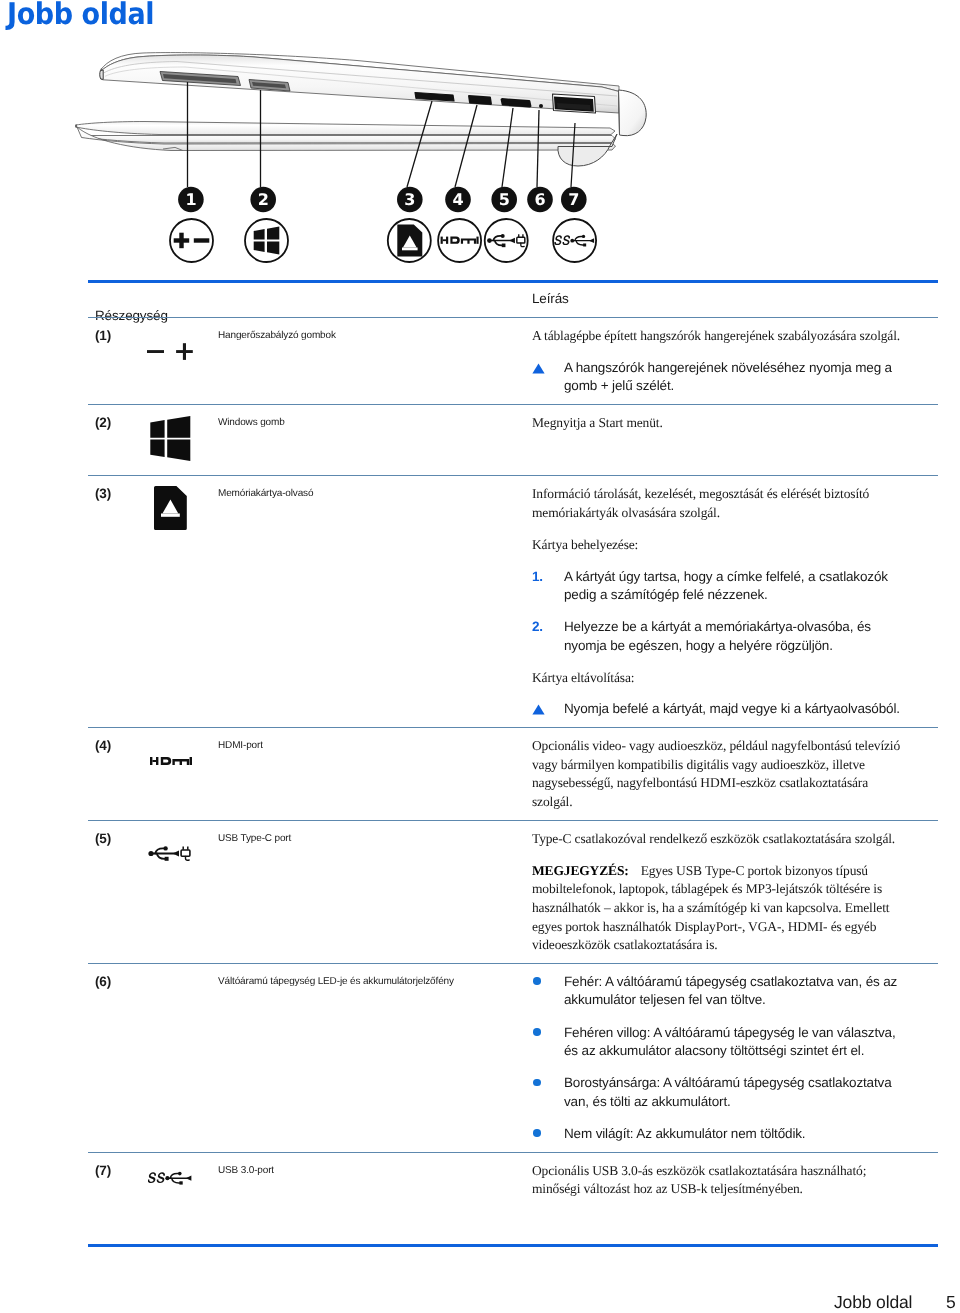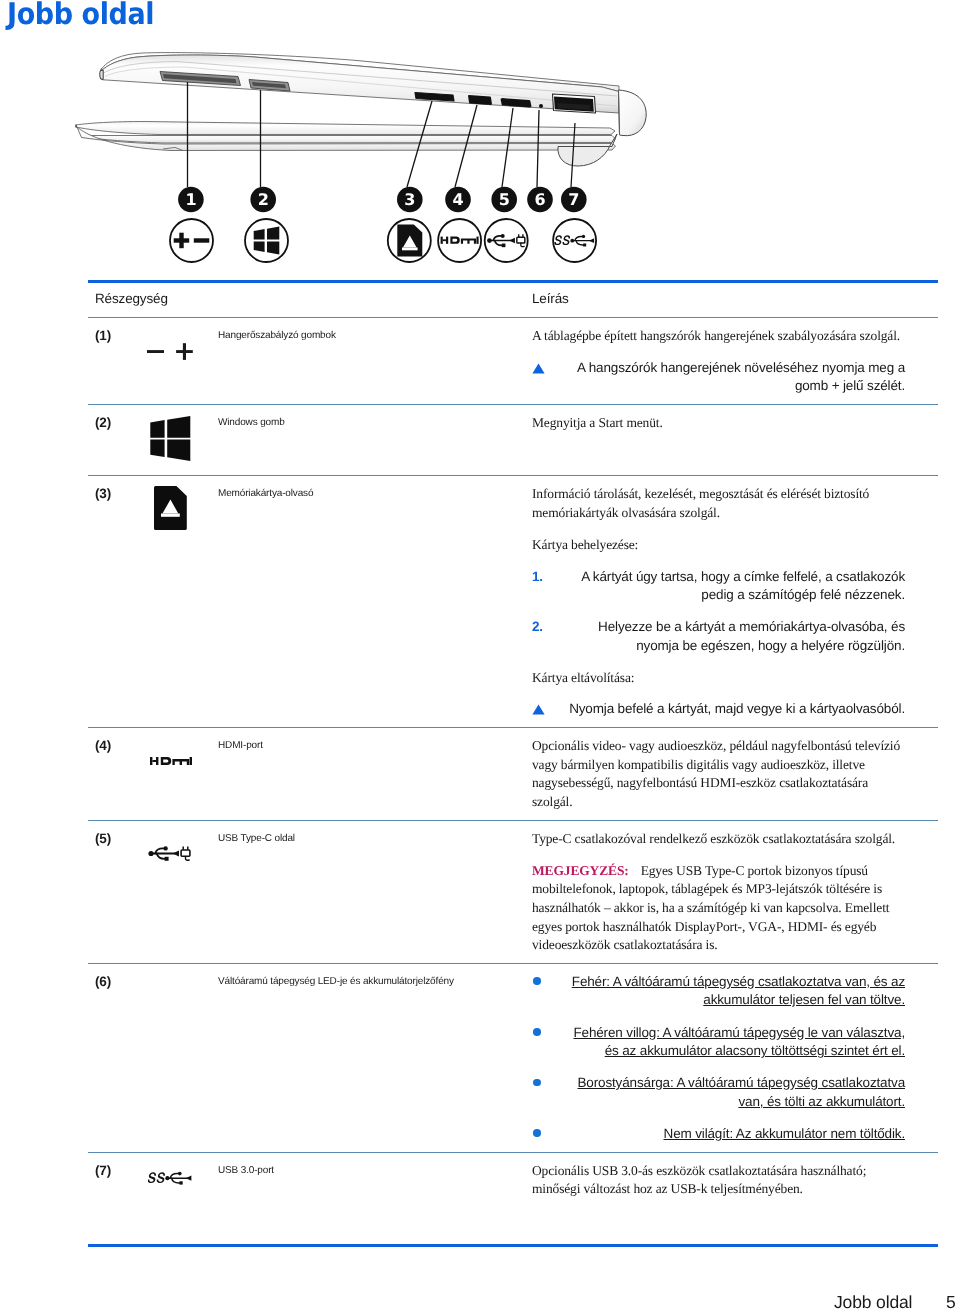--- a/index.html
+++ b/index.html
@@ -12,21 +12,21 @@
   .page-title{position:absolute;left:7px;top:-3px;font-size:30px;font-weight:bold;
       color:#0a62dd;letter-spacing:-0.4px;
       font-family:"DejaVu Sans Condensed","Liberation Sans",sans-serif;}
 
   .illus{position:absolute;left:57px;top:42px;width:600px;height:235px;}
 
   .rule-top{position:absolute;left:88px;top:280px;width:850px;height:3px;background:#0f62dd;}
   .rule-bot{position:absolute;left:88px;top:1244px;width:850px;height:3px;background:#0f62dd;}
 
   .thead{position:absolute;left:88px;top:290px;width:850px;}
-  .thead .c1{position:absolute;left:7px;top:0;font-size:13.5px;line-height:18.6px;}
+  .thead .c1{position:absolute;left:7px;top:17px;font-size:13.5px;line-height:18.6px;}
   .thead .c2{position:absolute;left:444px;top:0;font-size:13.5px;line-height:18.6px;}
 
   .tbl{position:absolute;left:88px;top:317px;width:850px;}
   .row{position:relative;border-top:1px solid #5d88ae;}
   .rowinner{position:relative;display:flex;padding-top:9px;padding-bottom:8.2px;}
   .row2 .rowinner{min-height:52.8px;}
   .col-num{width:59px;flex:none;padding-left:7px;box-sizing:border-box;
            font-size:13.5px;line-height:18.6px;font-weight:bold;}
   .col-icon{width:71px;flex:none;position:relative;height:0;overflow:visible;}
   .col-icon svg{display:block;}
@@ -34,35 +34,35 @@
   .col-name{width:314px;flex:none;font-size:10px;line-height:18.6px;
             padding-right:12px;box-sizing:border-box;}
   .col-desc{width:377px;flex:none;font-size:13.5px;line-height:18.6px;}
 
   .col-desc p{margin:0 0 13.3px 0;font-family:Liberation Serif, serif;}
   .col-desc > *:last-child{margin-bottom:0;}
 
   .tip{display:flex;margin:0 0 13.3px 0;}
   .tip .tri{width:32px;flex:none;padding-top:4px;}
   .tip .tri svg{display:block;}
-  .tip .txt,ol.nlist .txt,ul.blist .txt{width:341px;flex:none;text-align:right;}
+  .tip .txt,ol.nlist .txt,ul.blist .txt{width:341px;flex:none;}
 
   ol.nlist{margin:0 0 13.3px 0;padding:0;list-style:none;}
   ol.nlist li{display:flex;margin-bottom:13.3px;}
   ol.nlist li:last-child{margin-bottom:0;}
   ol.nlist .mark{width:32px;flex:none;font-weight:bold;color:#0f62dd;font-size:13.5px;}
 
-  ul.blist{margin:0;padding:0;list-style:none;text-decoration:underline;}
+  ul.blist{margin:0;padding:0;list-style:none;}
   ul.blist li{display:flex;margin-bottom:13.5px;}
   ul.blist li:last-child{margin-bottom:0;}
   ul.blist .mark{width:32px;flex:none;padding-top:4.5px;}
   ul.blist .dot{width:7.5px;height:7.5px;border-radius:50%;background:#1372d6;display:block;margin-left:1px;}
 
   .note{margin:13.3px 0 0 0;width:371px;}
-  .note .lbl{color:#be185d;font-weight:bold;margin-top:23px;}
+  .note .lbl{color:#000000;font-weight:bold;margin-top:23px;}
   .note .sp{display:inline-block;width:12px;}
 
   .footer{position:absolute;left:0;top:1292px;width:960px;height:26px;}
   .footer .ft{position:absolute;left:834px;top:0;font-size:17.5px;line-height:20px;}
   .footer .pg{position:absolute;left:946px;top:0;font-size:17.5px;line-height:20px;}
 </style>
 </head>
 <body>
 
 <div class="page">
@@ -379,21 +379,21 @@
    <rect x="166" y="108" width="40" height="40" fill="#111111"></rect>
    <g fill="none" stroke="#111111" stroke-width="15" stroke-linecap="butt">
      <path d="M352 6 L352 38"></path>
      <path d="M398 6 L398 38"></path>
    </g>
    <rect x="331" y="40" width="88" height="62" rx="9" fill="none" stroke="#111111" stroke-width="16"></rect>
    <path d="M375 104 L375 126 C 375 142, 392 147, 412 140" fill="none" stroke="#111111" stroke-width="14" stroke-linecap="round"></path>
  </svg>
             </div>
           </div>
-        <div class="col-name">USB Type-C oldal</div>
+        <div class="col-name">USB Type-C port</div>
         <div class="col-desc">
           <p>Type-C csatlakozóval rendelkező eszközök csatlakoztatására szolgál.</p>
           <p class="note"><span class="lbl">MEGJEGYZÉS:</span><span class="sp"></span><span>Egyes USB Type-C portok bizonyos típusú mobiltelefonok, laptopok, táblagépek és MP3-lejátszók töltésére is használhatók – akkor is, ha a számítógép ki van kapcsolva. Emellett egyes portok használhatók DisplayPort-, VGA-, HDMI- és egyéb videoeszközök csatlakoztatására is.</span></p>
         </div>
       </div>
     </div>
     <div class="row row6">
       <div class="rowinner">
         <div class="col-num">(6)</div>
         <div class="col-icon"></div>

